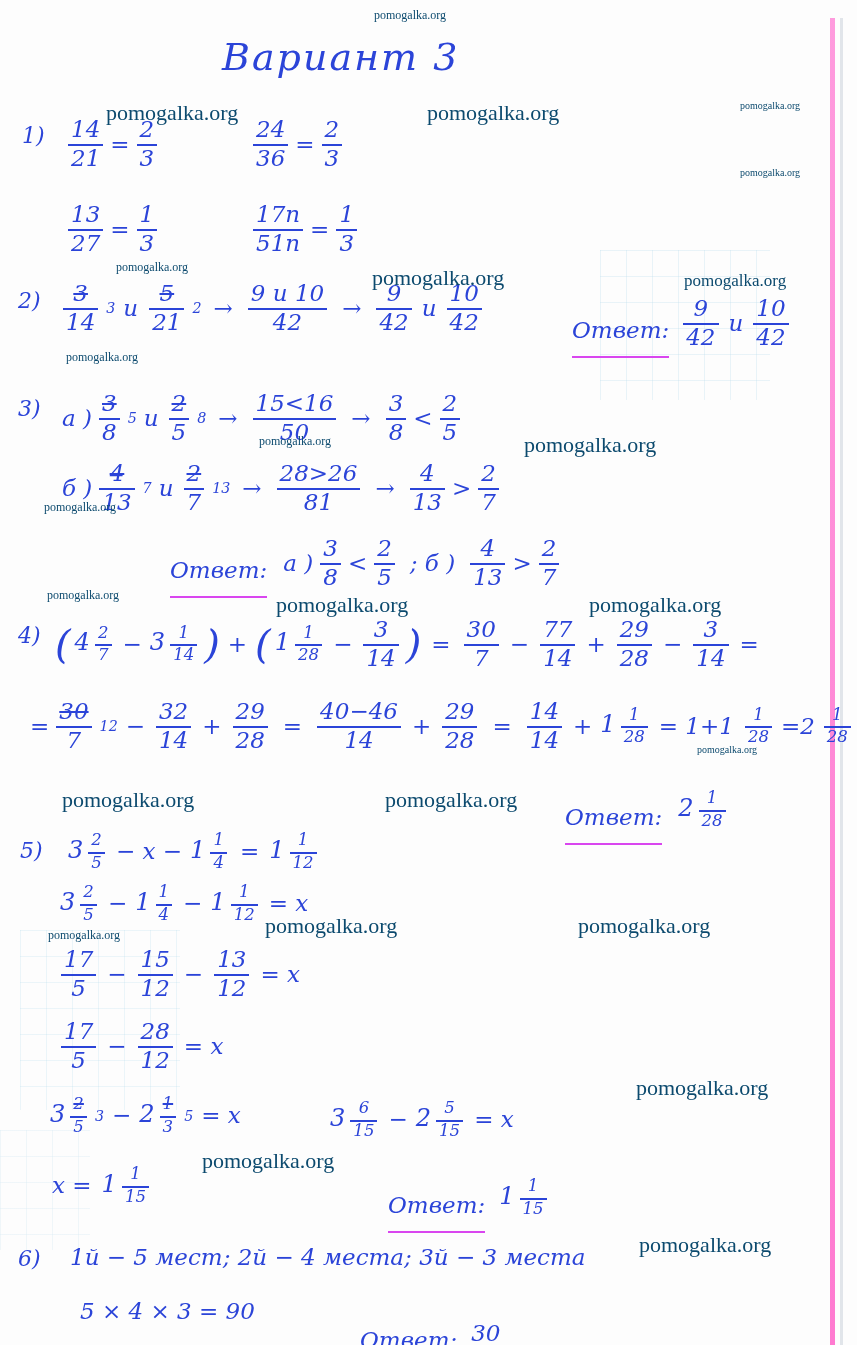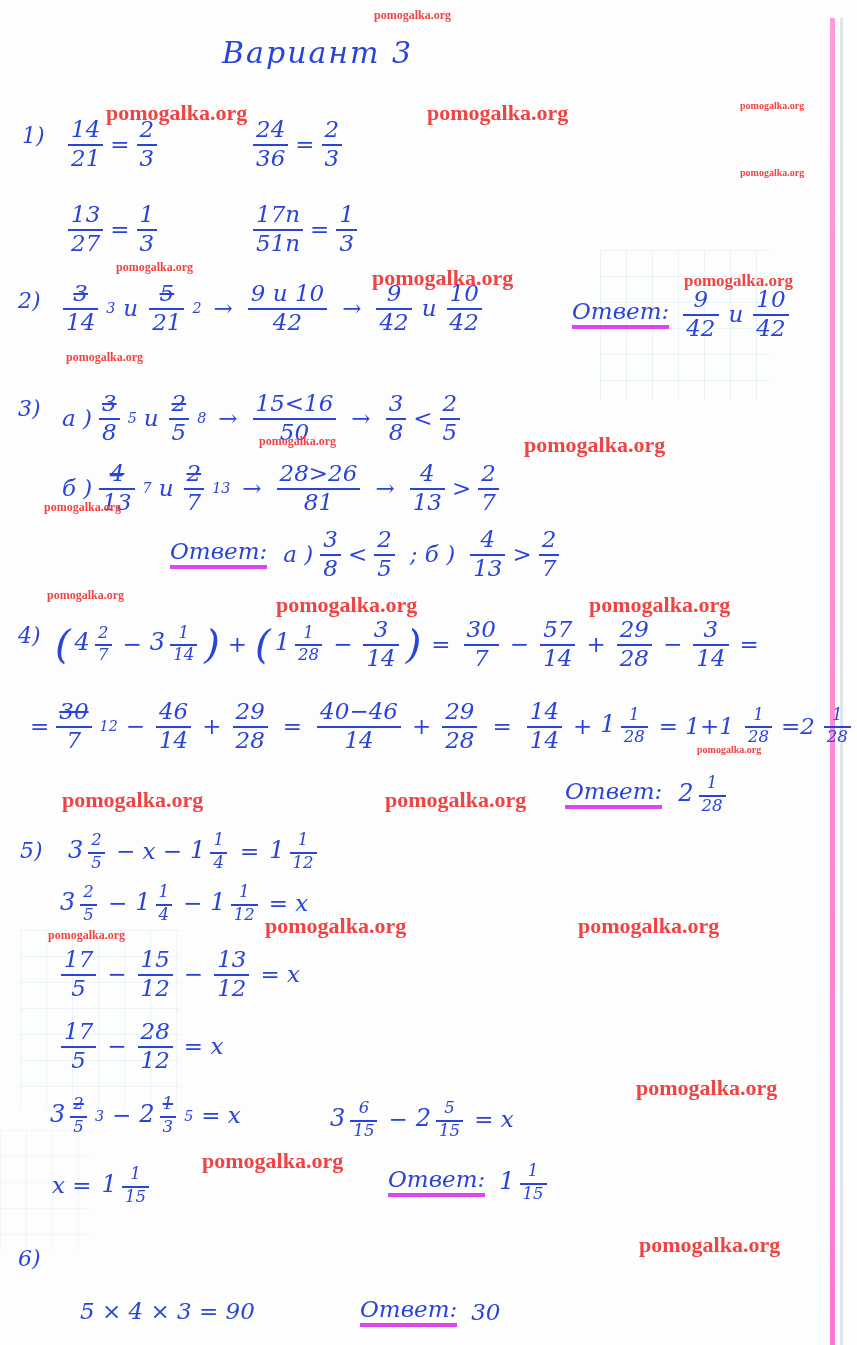--- a/index.html
+++ b/index.html
@@ -48,21 +48,21 @@
   
   .hw {
     position: absolute;
     color: #2b44d8;
     font-family: "DejaVu Serif", serif;
     font-style: italic;
     white-space: nowrap;
     line-height: 1;
   }
   .title {
-    font-size: 30px;
+    font-size: 38px;
     letter-spacing: 2px;
   }
   .num { font-size: 22px; }
   .big { font-size: 23px; }
 
   
   .frac {
     display: inline-block;
     vertical-align: middle;
     text-align: center;
@@ -87,35 +87,36 @@
   .mixed { display: inline-block; vertical-align: middle; }
   .mixed .whole { font-size: 1.05em; margin-right: 2px; }
   .frac.small { font-size: .72em; }
   .sup {
     font-size: .62em;
     vertical-align: super;
     margin-left: 1px;
   }
   .strike { text-decoration: line-through; text-decoration-thickness: 1.5px; }
   .underline-ans {
-    border-bottom: 4px solid #d946ef;
-    padding-bottom: 2px;
+    border-bottom: 2px solid #d946ef;
+    padding-bottom: 14px;
+    margin-top: 31px;
   }
   .line {
     display: inline-flex;
     align-items: center;
     gap: 4px;
   }
 
   
   .wm {
     position: absolute;
     font-family: "Liberation Serif", serif;
-    color: #ef4444;
-    font-weight: bold;
+    color: #0c4a6e;
+    font-weight: normal;
     white-space: nowrap;
     pointer-events: none;
   }
   .wm.s1 { font-size: 22px; }
   .wm.s2 { font-size: 17px; }
   .wm.s3 { font-size: 12px; }
   .wm.s4 { font-size: 10px; }
 </style>
 </head>
 <body>
@@ -374,21 +375,21 @@
         </span>
       <span style="font-size:40px; line-height:.8;">)</span>
       <span style="margin:0 6px;">=</span>
       <span class="frac">
           <span class="top">30</span>
           <span class="bar"></span>
           <span class="bot">7</span>
         </span>
       <span style="margin:0 4px;">−</span>
       <span class="frac">
-          <span class="top">57</span>
+          <span class="top">77</span>
           <span class="bar"></span>
           <span class="bot">14</span>
         </span>
       <span style="margin:0 4px;">+</span>
       <span class="frac">
           <span class="top">29</span>
           <span class="bar"></span>
           <span class="bot">28</span>
         </span>
       <span style="margin:0 4px;">−</span>
@@ -405,21 +406,21 @@
     <span class="line">
       <span>=</span>
       <span class="frac">
           <span class="top strike">30</span>
           <span class="bar"></span>
           <span class="bot">7</span>
         </span>
         <span class="sup">12</span>
       <span style="margin:0 4px;">−</span>
       <span class="frac">
-          <span class="top">46</span>
+          <span class="top">32</span>
           <span class="bar"></span>
           <span class="bot">14</span>
         </span>
       <span style="margin:0 4px;">+</span>
       <span class="frac">
           <span class="top">29</span>
           <span class="bar"></span>
           <span class="bot">28</span>
         </span>
       <span style="margin:0 8px;">=</span>
@@ -556,20 +557,21 @@
 
   <div class="hw big" style="left:388px; top:1163px;">
     <span class="line">
       <span class="underline-ans">Ответ:</span>
       <span class="mixed" style="margin-left:10px;"><span class="whole">1</span><span class="frac small"><span class="top">1</span><span class="bar"></span><span class="bot">15</span></span></span>
     </span>
   </div>
 
   <div class="hw num" style="left:18px; top:1248px;">6)</div>
 
+  <div class="hw big" style="left:70px; top:1246px;">1й − 5 мест; 2й − 4 места; 3й − 3 места</div>
 
   <div class="hw big" style="left:80px; top:1300px;">5 × 4 × 3 = 90</div>
 
   <div class="hw big" style="left:360px; top:1298px;">
     <span class="line">
       <span class="underline-ans">Ответ:</span>
       <span style="margin-left:10px;">30</span>
     </span>
   </div>
 

